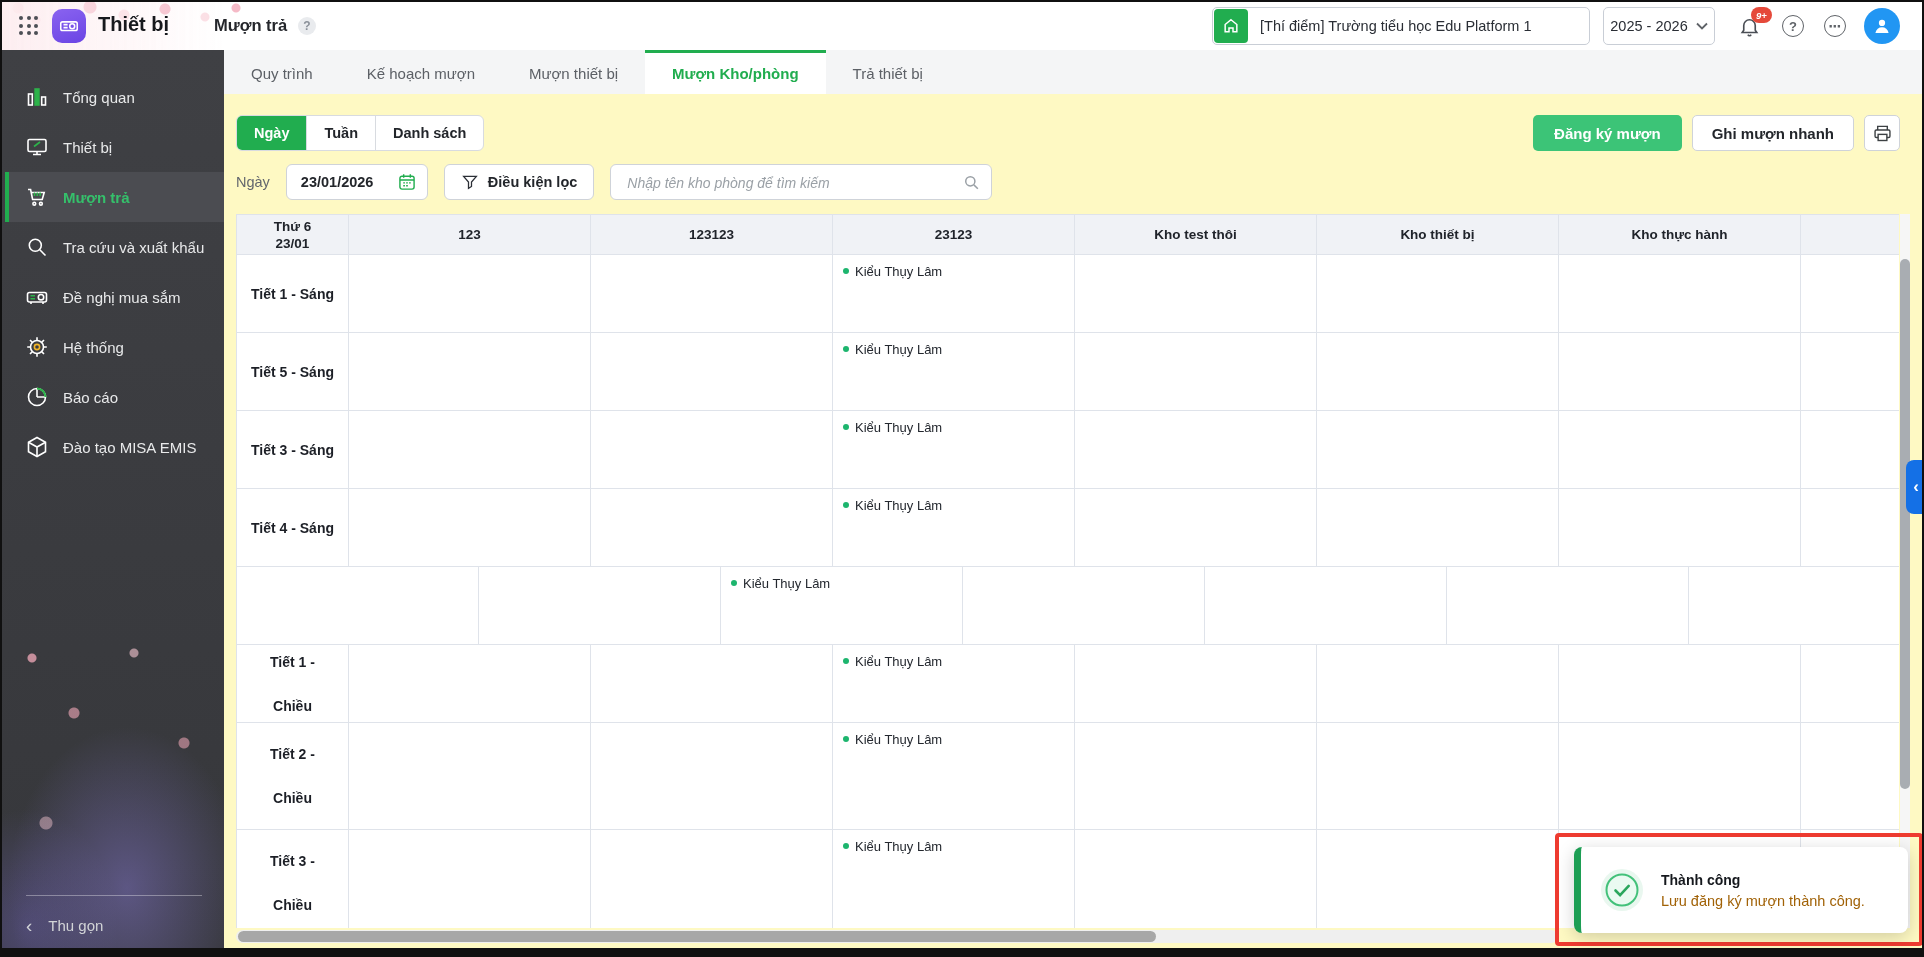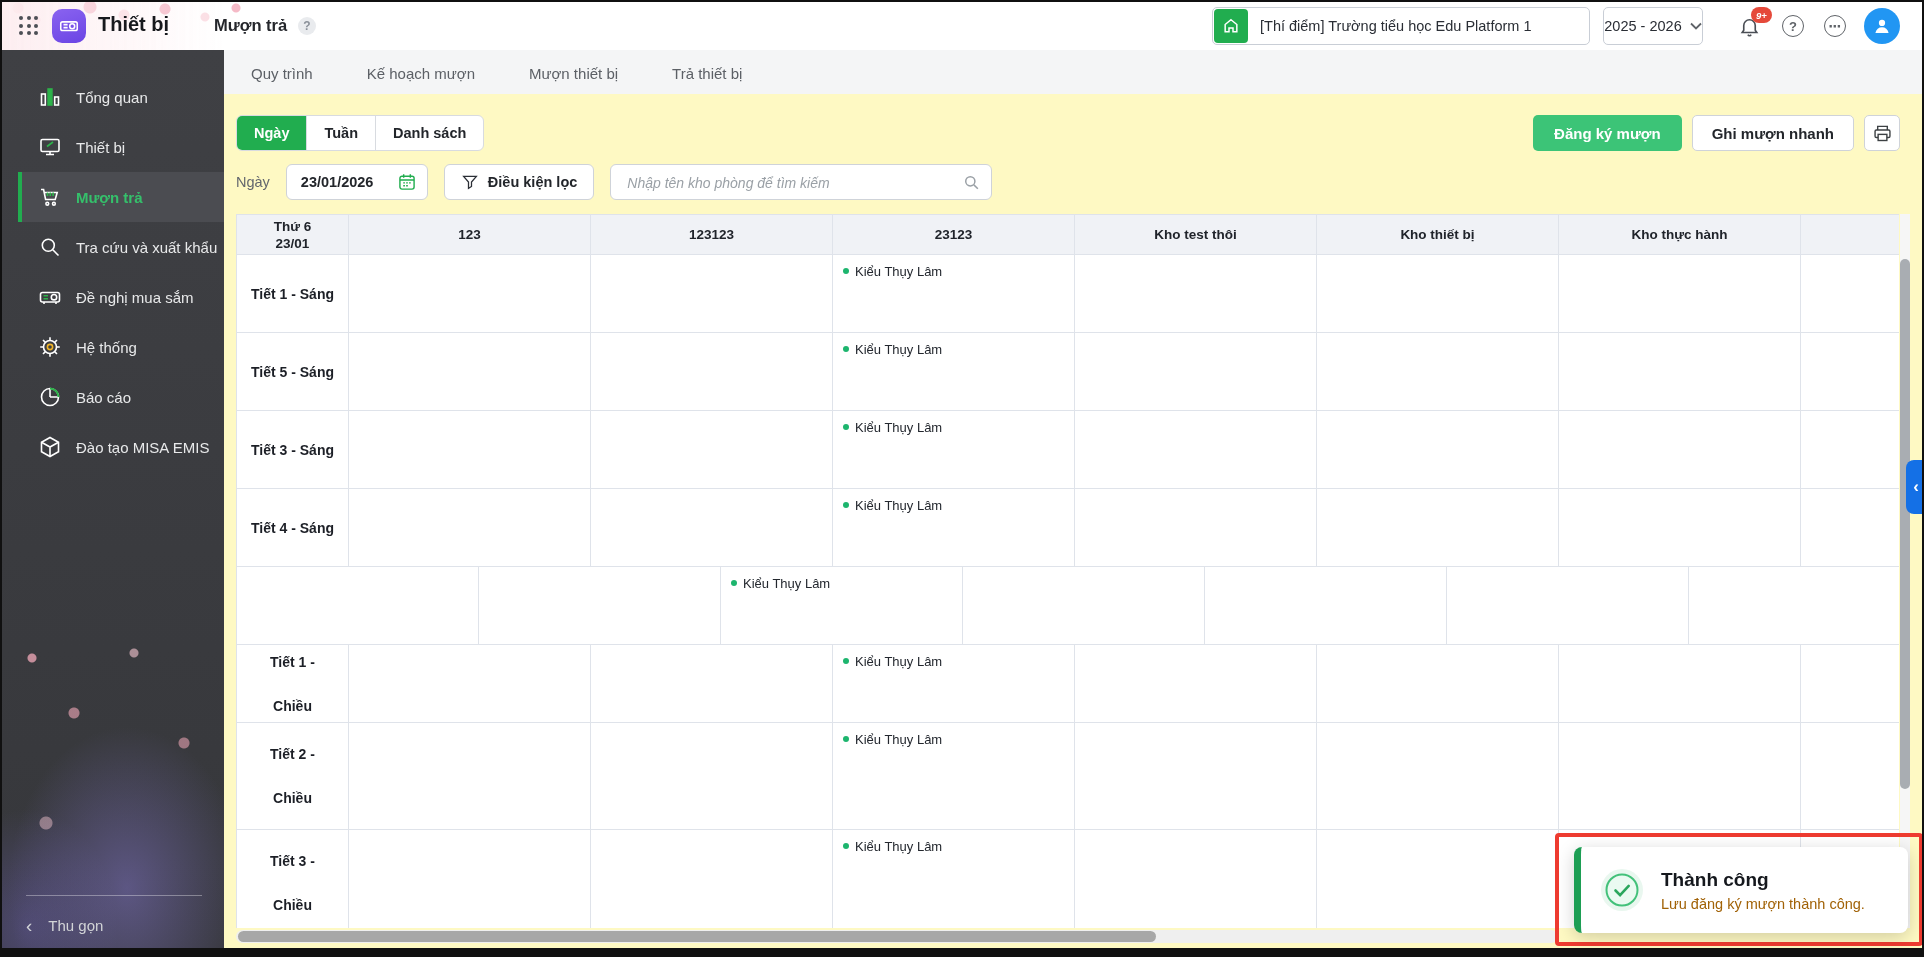--- a/index.html
+++ b/index.html
@@ -25,21 +25,21 @@
     background:linear-gradient(160deg,#8a63f0,#6a44e4);display:flex;align-items:center;justify-content:center;}
   .app-title{position:absolute;left:96px;top:11px;font-size:20px;font-weight:bold;color:#17191d;}
   .page-title{position:absolute;left:212px;top:14px;font-size:16.5px;font-weight:bold;color:#24262b;}
   .help-badge{position:absolute;left:296px;top:15px;width:18px;height:18px;border-radius:50%;
     background:#e9ebee;color:#8a9099;font-size:12px;font-weight:bold;display:flex;align-items:center;justify-content:center;}
   .school-box{position:absolute;left:1210px;top:5px;height:38px;width:378px;border:1px solid #c9ced6;
     border-radius:5px;display:flex;align-items:center;box-sizing:border-box;background:#fff;cursor:pointer;}
   .house-sq{width:34px;height:34px;margin-left:1px;border-radius:4px;background:var(--c-green,#21ad4f);
     display:flex;align-items:center;justify-content:center;flex:none;}
   .school-label{padding:0 14px 0 12px;font-size:14.5px;color:#2a2e35;white-space:nowrap;}
-  .year-box{position:absolute;left:1601px;top:5px;height:38px;width:100px;border:1px solid #c9ced6;border-radius:5px;
+  .year-box{position:absolute;left:1601px;top:5px;height:38px;width:112px;border:1px solid #c9ced6;border-radius:5px;
     box-sizing:border-box;display:flex;align-items:center;justify-content:center;gap:8px;font-size:14.5px;
     color:#2a2e35;font-weight:500;cursor:pointer;background:#fff;}
   .round-ic{position:absolute;top:9px;width:30px;height:30px;display:flex;align-items:center;justify-content:center;
     cursor:pointer;}
   .circle-ic{width:22px;height:22px;border:1.7px solid #5f6368;border-radius:50%;display:flex;align-items:center;
     justify-content:center;font-size:13px;font-weight:bold;color:#5f6368;box-sizing:border-box;}
   .bell-badge{position:absolute;top:-4px;right:-8px;min-width:17px;height:16px;border-radius:9px;background:var(--c-badge_red,#e5493a);
     color:#fff;font-size:9.5px;font-weight:bold;display:flex;align-items:center;justify-content:center;
     padding:0 2px;font-style:italic;}
   .avatar{position:absolute;left:1862px;top:6px;width:36px;height:36px;border-radius:50%;
@@ -48,21 +48,21 @@
   
   .sidebar{position:absolute;left:0;top:48px;bottom:0;width:222px;background:linear-gradient(#3f4044,#36373b);overflow:hidden;}
   .side-art{position:absolute;left:0;bottom:0;width:222px;height:330px;pointer-events:none;background:
     radial-gradient(circle at 30px 40px,rgba(244,170,186,.75) 0 4px,transparent 5px),
     radial-gradient(circle at 72px 95px,rgba(244,170,186,.6) 0 5px,transparent 6px),
     radial-gradient(circle at 132px 35px,rgba(248,200,210,.6) 0 4px,transparent 5px),
     radial-gradient(circle at 182px 125px,rgba(244,170,186,.55) 0 5px,transparent 6px),
     radial-gradient(circle at 44px 205px,rgba(248,200,210,.45) 0 6px,transparent 7px),
     radial-gradient(ellipse 170px 230px at 125px 270px,rgba(130,117,202,.5),rgba(130,117,202,0) 70%),
     radial-gradient(ellipse 130px 170px at 25px 310px,rgba(108,96,180,.42),rgba(108,96,180,0) 70%);}
-  .side-menu{position:absolute;left:16px;top:22px;right:0;}
+  .side-menu{position:absolute;left:3px;top:22px;right:0;}
   .side-item{position:relative;height:50px;display:flex;align-items:center;gap:14px;padding-left:20px;
     color:#e8e9ea;font-size:15px;cursor:pointer;}
   .side-item .ic{width:24px;height:24px;flex:none;display:flex;align-items:center;justify-content:center;}
   .side-item.active{background:#4b4c51;color:#35c06b;font-weight:bold;}
   .side-item.active::before{content:"";position:absolute;left:0;top:0;bottom:0;width:4px;background:var(--c-green,#21ad4f);}
   .collapse-line{position:absolute;left:24px;bottom:52px;width:176px;height:1px;background:rgba(255,255,255,.35);}
   .collapse{position:absolute;left:24px;bottom:14px;display:flex;align-items:center;gap:16px;color:#d2d4d7;
     font-size:15px;cursor:pointer;}
   .collapse .chev{font-size:19px;line-height:14px;color:#d2d4d7;}
 
@@ -123,21 +123,21 @@
   .edge-handle{position:absolute;left:1904px;top:458px;width:20px;height:54px;background:var(--c-handle_blue,#1470e6);
     border-radius:8px 0 0 8px;display:flex;align-items:center;justify-content:center;color:#fff;font-size:17px;
     font-weight:bold;cursor:pointer;z-index:8;}
 
   
   .toast-annotation{position:absolute;left:1553px;top:831px;width:368px;height:113px;border:4px solid var(--c-annotation_red,#ee3b30);
     border-radius:4px;box-sizing:border-box;z-index:9;pointer-events:none;}
   .toast{position:absolute;left:1572px;top:845px;width:334px;height:86px;background:#fff;border-radius:8px;
     box-shadow:0 4px 18px rgba(0,0,0,.18);border-left:7px solid #1d9e54;box-sizing:border-box;z-index:10;
     display:flex;align-items:center;gap:16px;padding-left:18px;}
-  .toast-title{font-size:19px;font-weight:bold;color:#15181d;margin-bottom:5px;}
+  .toast-title{font-size:14px;font-weight:bold;color:#15181d;margin-bottom:5px;}
   .toast-msg{font-size:14.5px;color:#a16207;}
 </style>
 </head>
 <body>
 
 <div class="screen">
 
   <div class="topbar">
     <div class="blossoms"></div>
     <div class="grid-dots">
@@ -287,20 +287,21 @@
     <div class="collapse">
       <span class="chev">‹</span>
       <span>Thu gọn</span>
     </div>
   </div>
 
   <div class="tabbar">
       <div class="tab">Quy trình</div>
       <div class="tab">Kế hoạch mượn</div>
       <div class="tab">Mượn thiết bị</div>
+      <div class="tab active">Mượn Kho/phòng</div>
       <div class="tab">Trả thiết bị</div>
     </div>
 
   <div class="main">
 
     <div class="seg">
         <div class="seg-btn active">Ngày</div>
         <div class="seg-btn">Tuần</div>
         <div class="seg-btn">Danh sách</div>
       </div>

